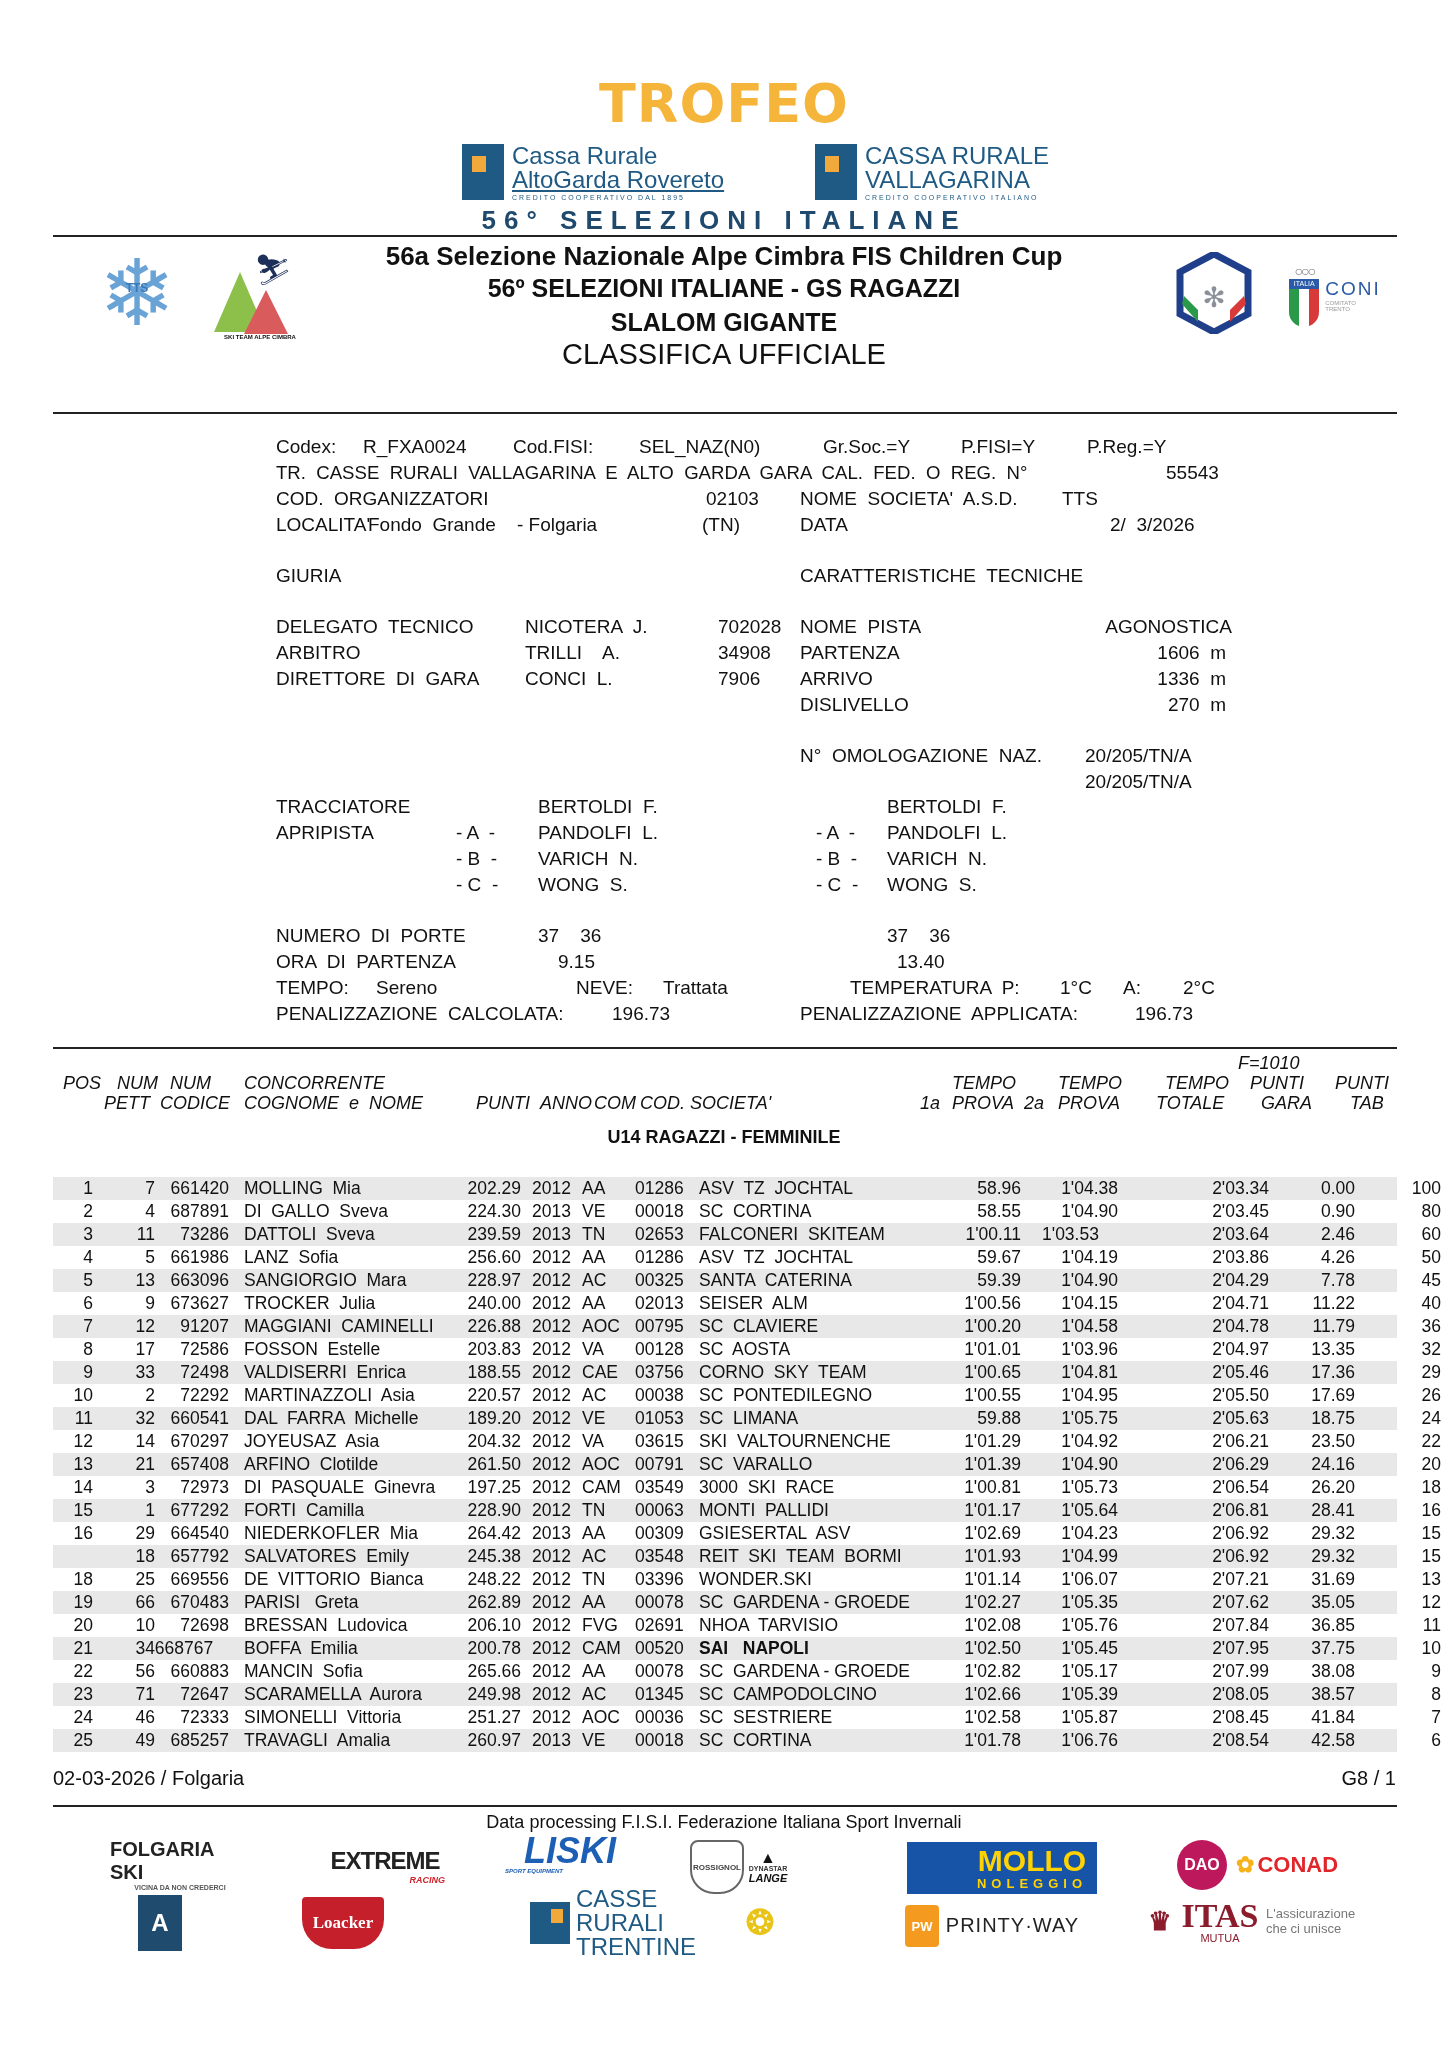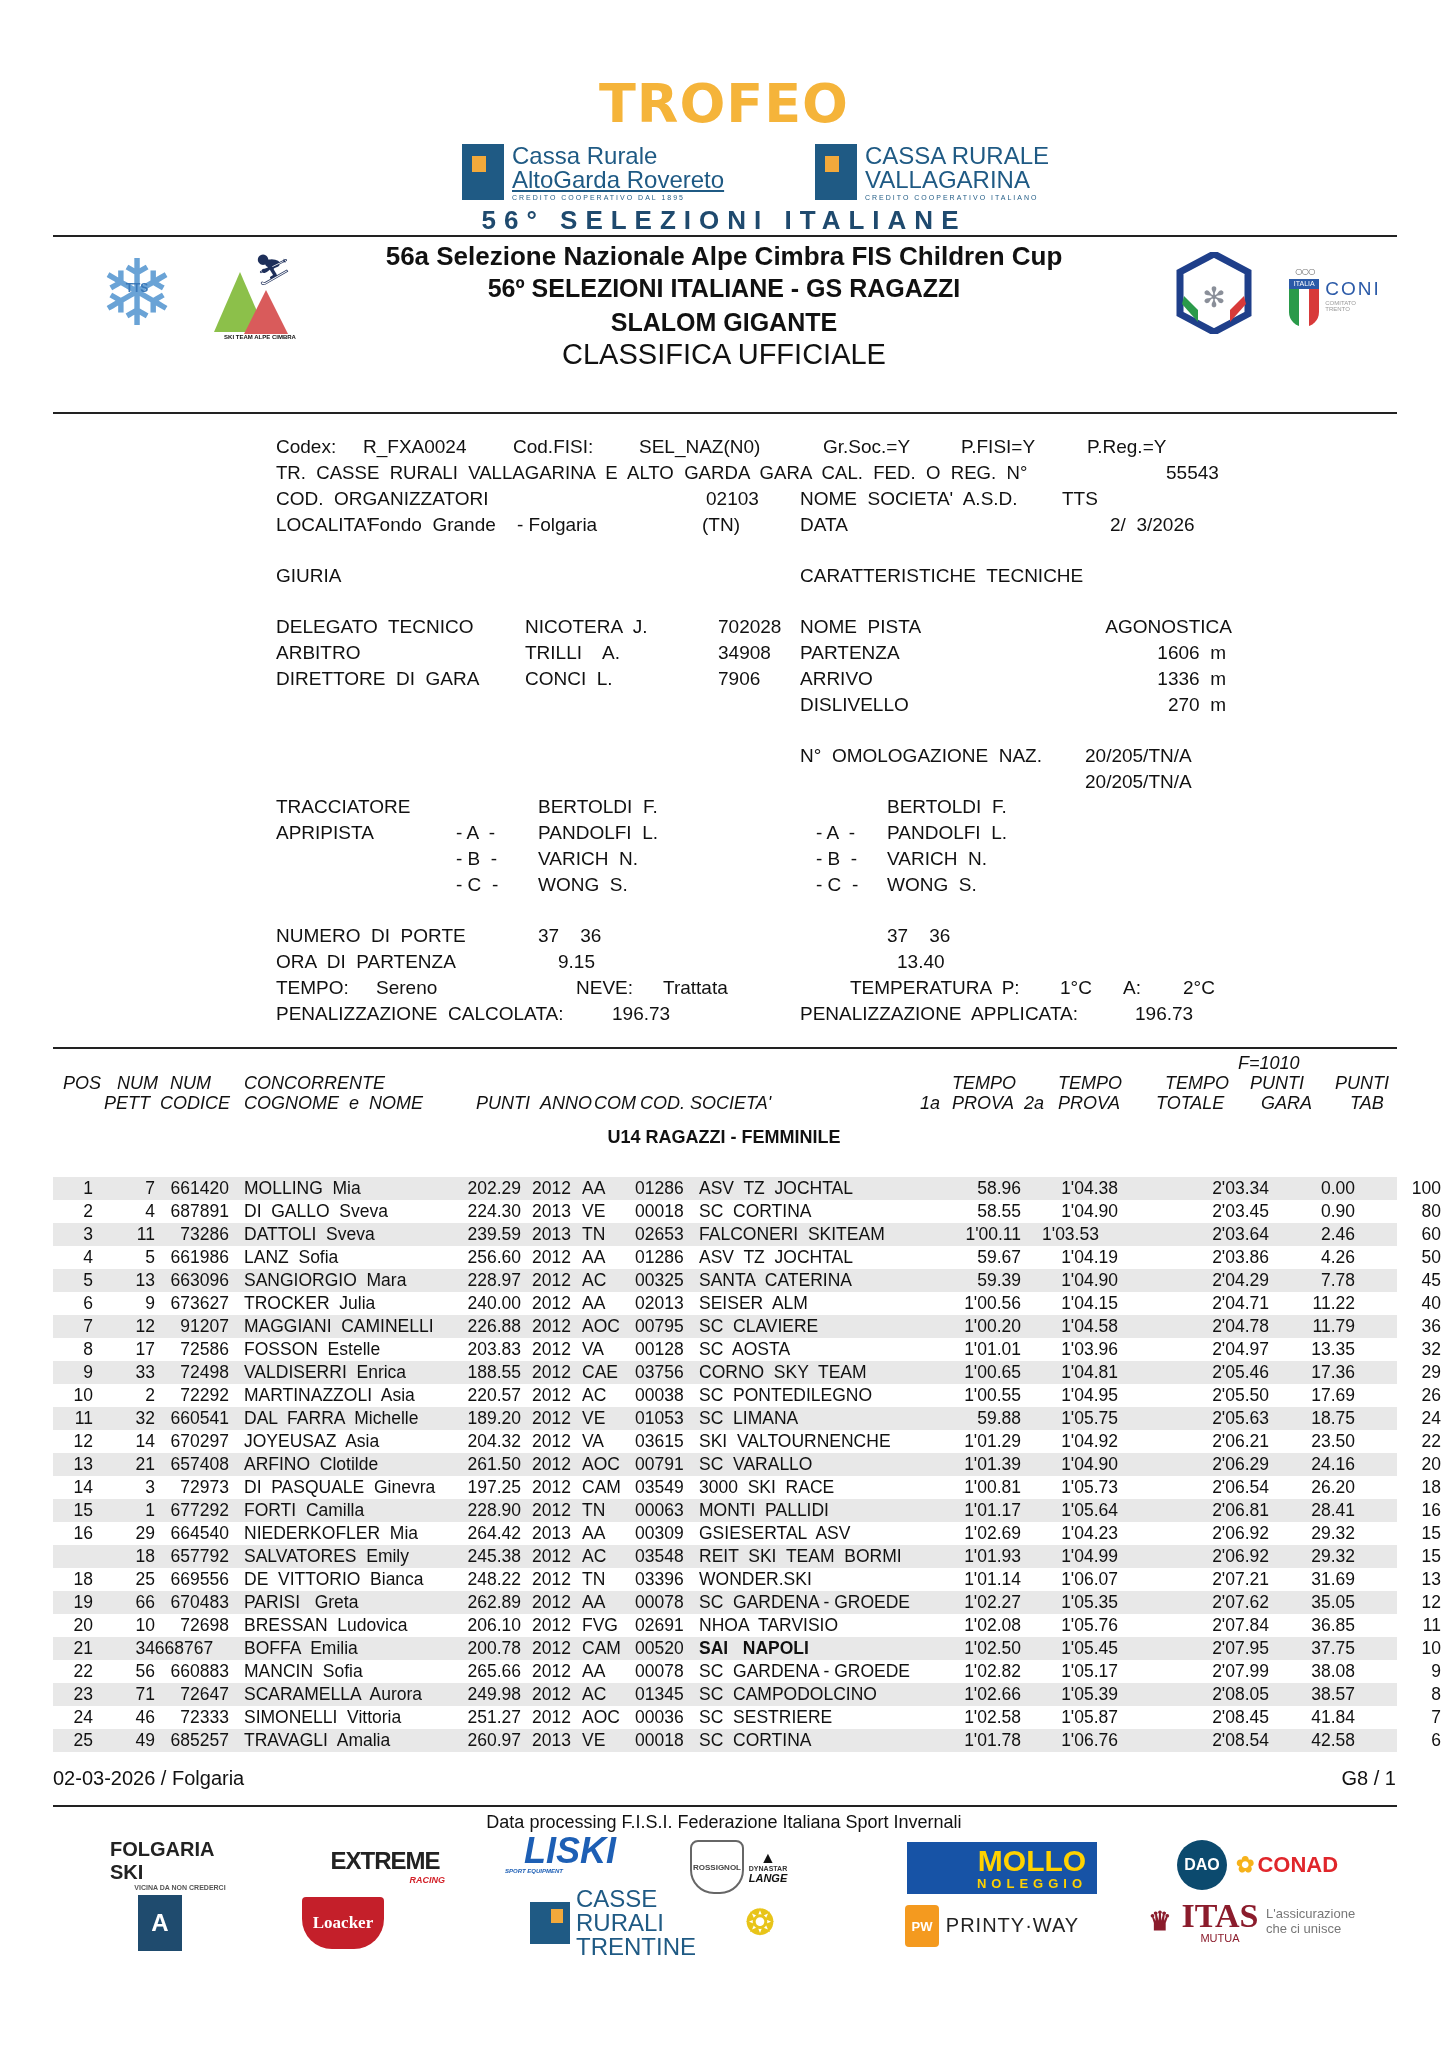--- a/index.html
+++ b/index.html
@@ -677,21 +677,21 @@
 </div>
 <div class="sponsor" style="left:738px;top:1842px;width:60px;height:50px;flex-direction:column;">
   <div style="font-size:16px;line-height:14px;">▲</div>
   <div style="font-size:7px;color:#333;">DYNASTAR</div>
   <div style="font-size:11px;color:#111;font-style:italic;">LANGE</div>
 </div>
 <div class="sponsor" style="left:907px;top:1842px;width:190px;height:52px;background:#1753a6;color:#ffd200;flex-direction:column;">
   <div style="font-size:30px;line-height:30px;padding-left:60px;">MOLLO</div>
   <div style="font-size:13px;letter-spacing:5px;padding-left:60px;">NOLEGGIO</div>
 </div>
-<div class="sponsor" style="left:1177px;top:1840px;width:50px;height:50px;border-radius:25px;background:#0c4a6e;color:#fff;font-size:16px;">
+<div class="sponsor" style="left:1177px;top:1840px;width:50px;height:50px;border-radius:25px;background:#be185d;color:#fff;font-size:16px;">
   <span>DAO</span>
 </div>
 <div class="sponsor" style="left:1232px;top:1852px;width:110px;height:26px;color:#e0262b;font-size:22px;">
   <span style="color:#f6b21b;margin-right:3px;">✿</span>
     <span>CONAD</span>
 </div>
 
 <div class="sponsor" style="left:138px;top:1895px;width:44px;height:56px;background:#1f4b6e;color:#fff;font-size:24px;">
   <span>A</span>
 </div>

